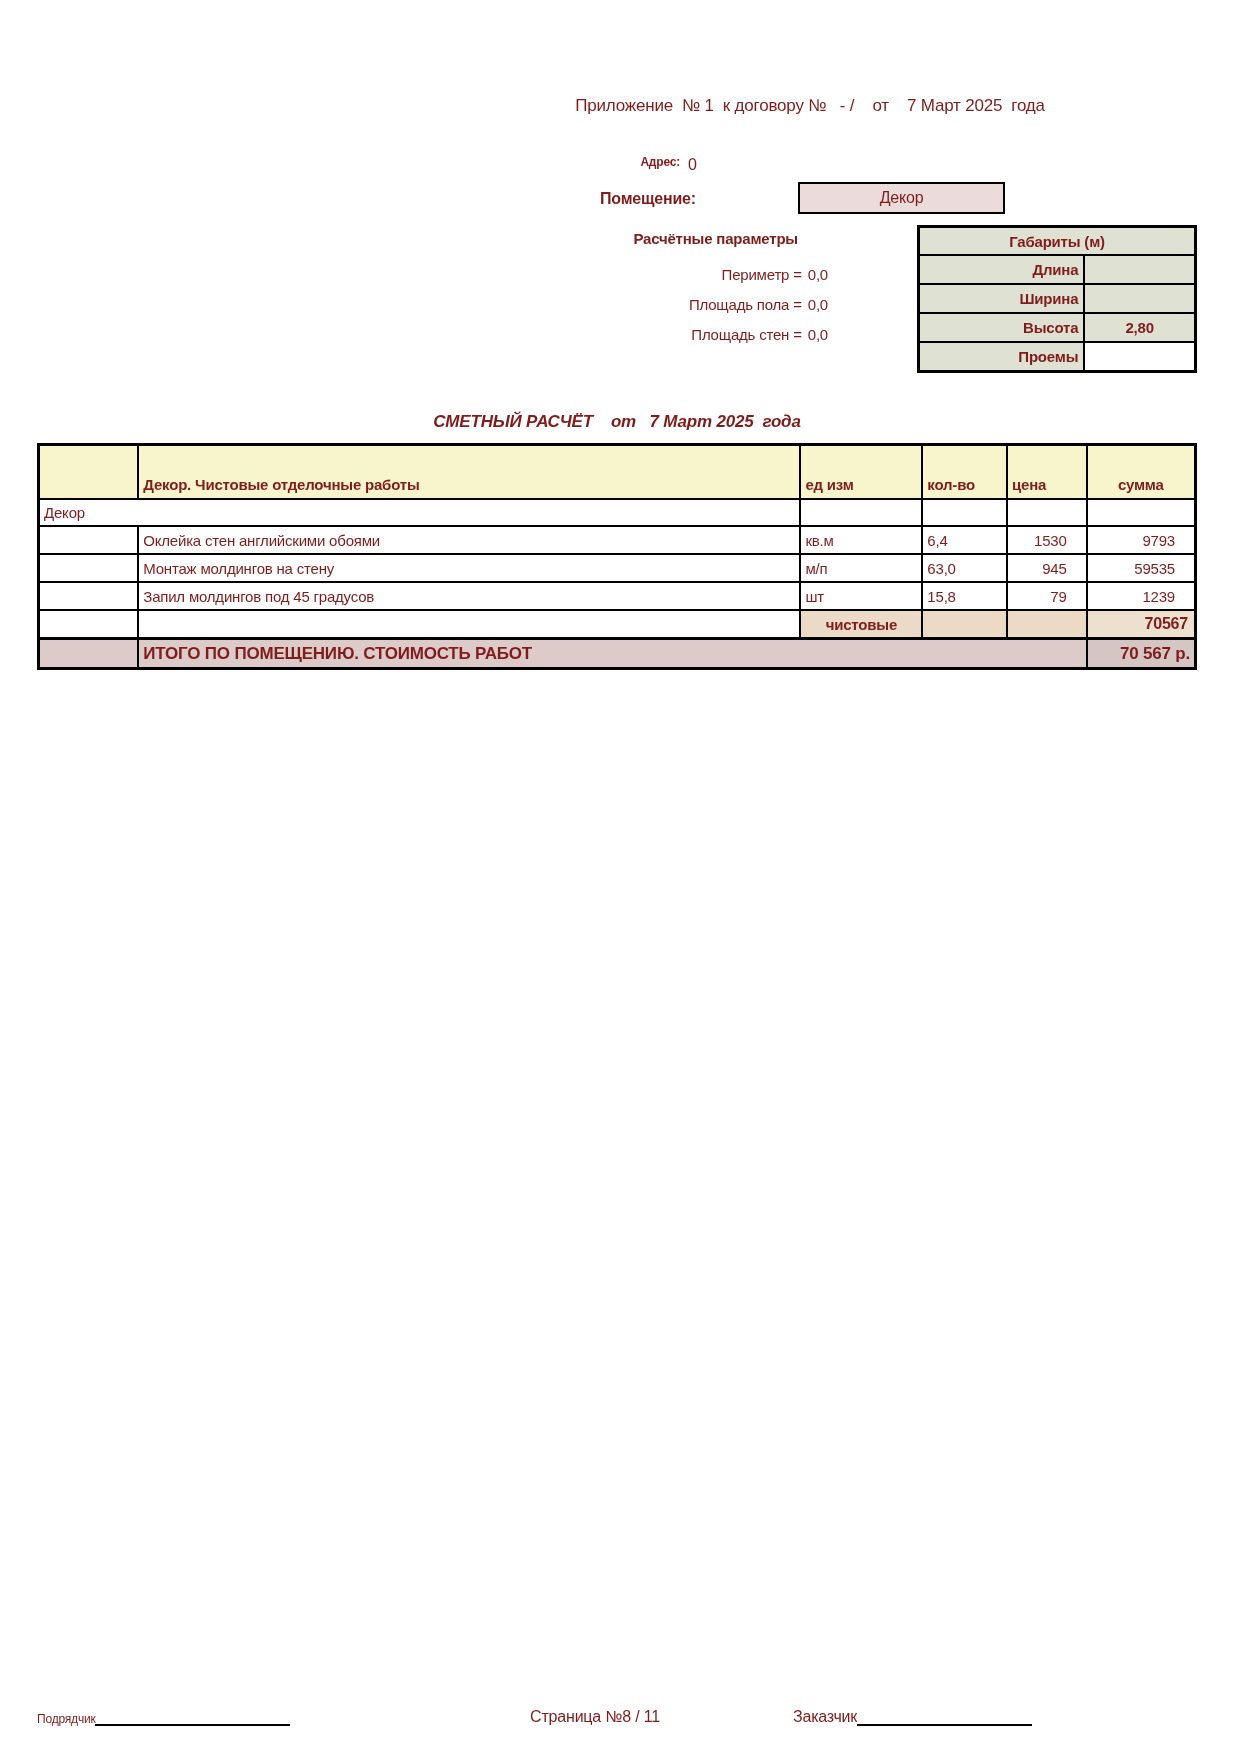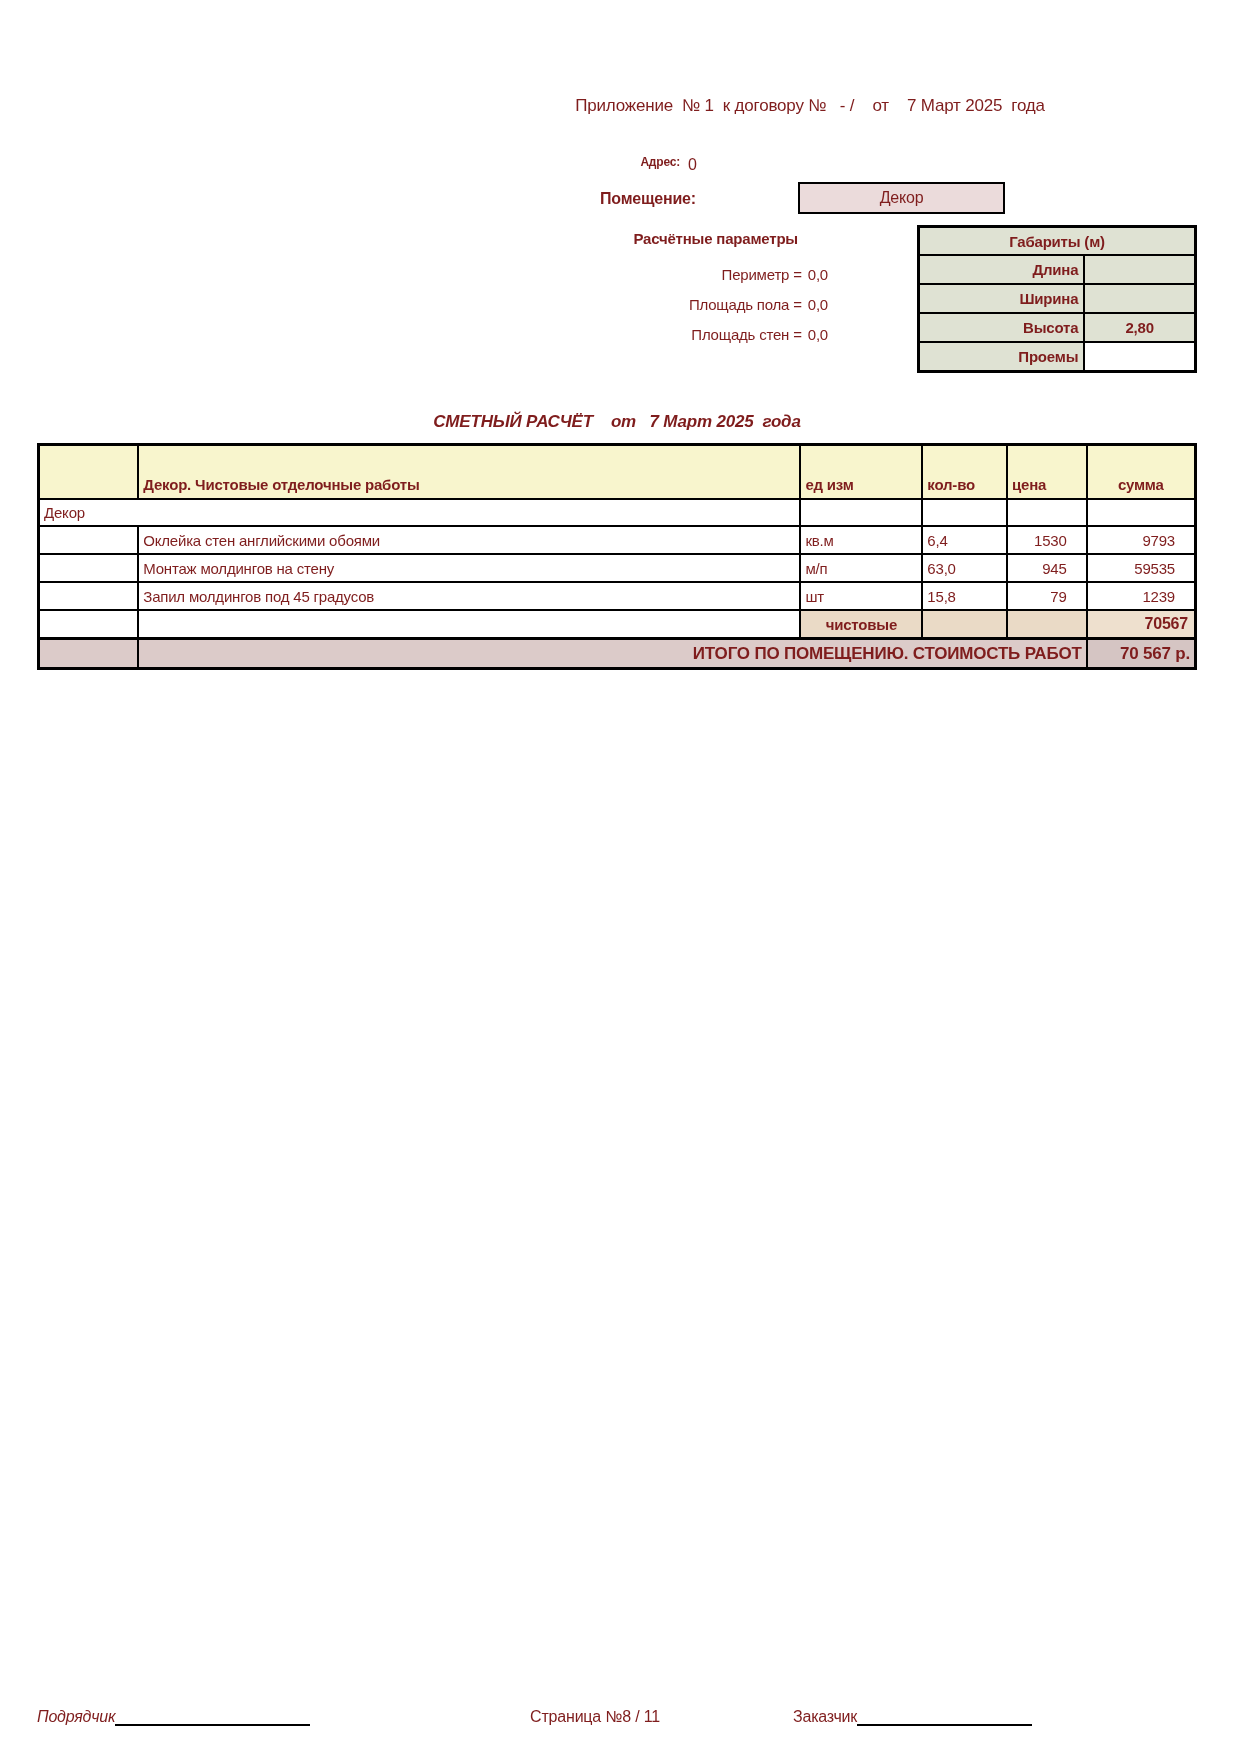--- a/index.html
+++ b/index.html
@@ -71,25 +71,25 @@
   .est .tc{text-align:center;}
   .est tr.section td{height:23px;}
   .est tr.rowd td{height:24px;}
   .est td.num{text-align:right;padding-right:19px;}
   .est tr.subtotal td{height:24px;margin-top:32px;}
   .est .tan{background:var(--subtotal-tan,#eadac6);}
   .est .tan-label{background:var(--subtotal-tan,#eadac6);text-align:center;font-weight:bold;}
   .est .sub-sum{background:var(--subtotal-sum-bg,#eee0ce);text-align:right;font-weight:bold;font-size:16px;padding-right:6px;}
   .est tr.total td{height:25px;border-top:3px solid #000;}
   .est .pink{background:var(--total-pink,#dccbc9);}
-  .est .total-label{background:var(--total-pink,#dccbc9);text-align:right;font-weight:bold;font-size:17px;padding-right:4px;}
+  .est .total-label{background:var(--total-pink,#dccbc9);text-align:left;font-weight:bold;font-size:17px;padding-right:4px;}
   .est .total-sum{background:var(--total-sum-bg,#d5c5c3);text-align:right;font-weight:bold;font-size:17px;padding-right:4px;}
 
   
-  .footer-left{top:1708px;left:37px;font-size:16px;font-style:italic;}
+  .footer-left{top:1708px;left:37px;font-size:12px;}
   .footer-center{top:1708px;left:460px;width:270px;text-align:center;font-size:16px;}
   .footer-right{top:1708px;left:793px;font-size:16px;}
   .sig-line{display:inline-block;border-bottom:2px solid #000;height:16px;vertical-align:bottom;}
   .sig-contractor{width:195px;}
   .sig-customer{width:175px;}
 </style>
 </head>
 <body>
 
 <div class="page">

